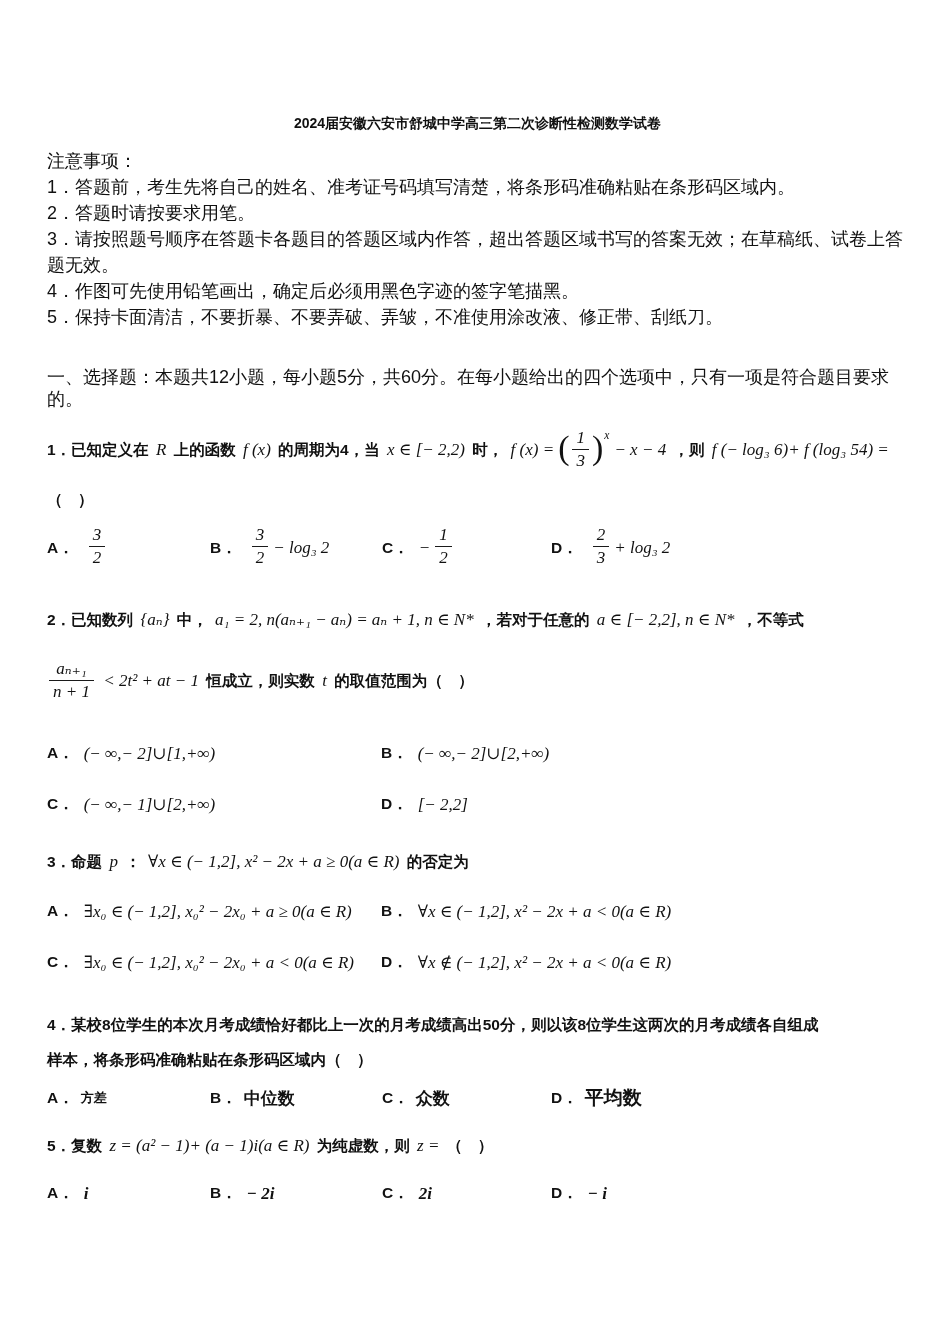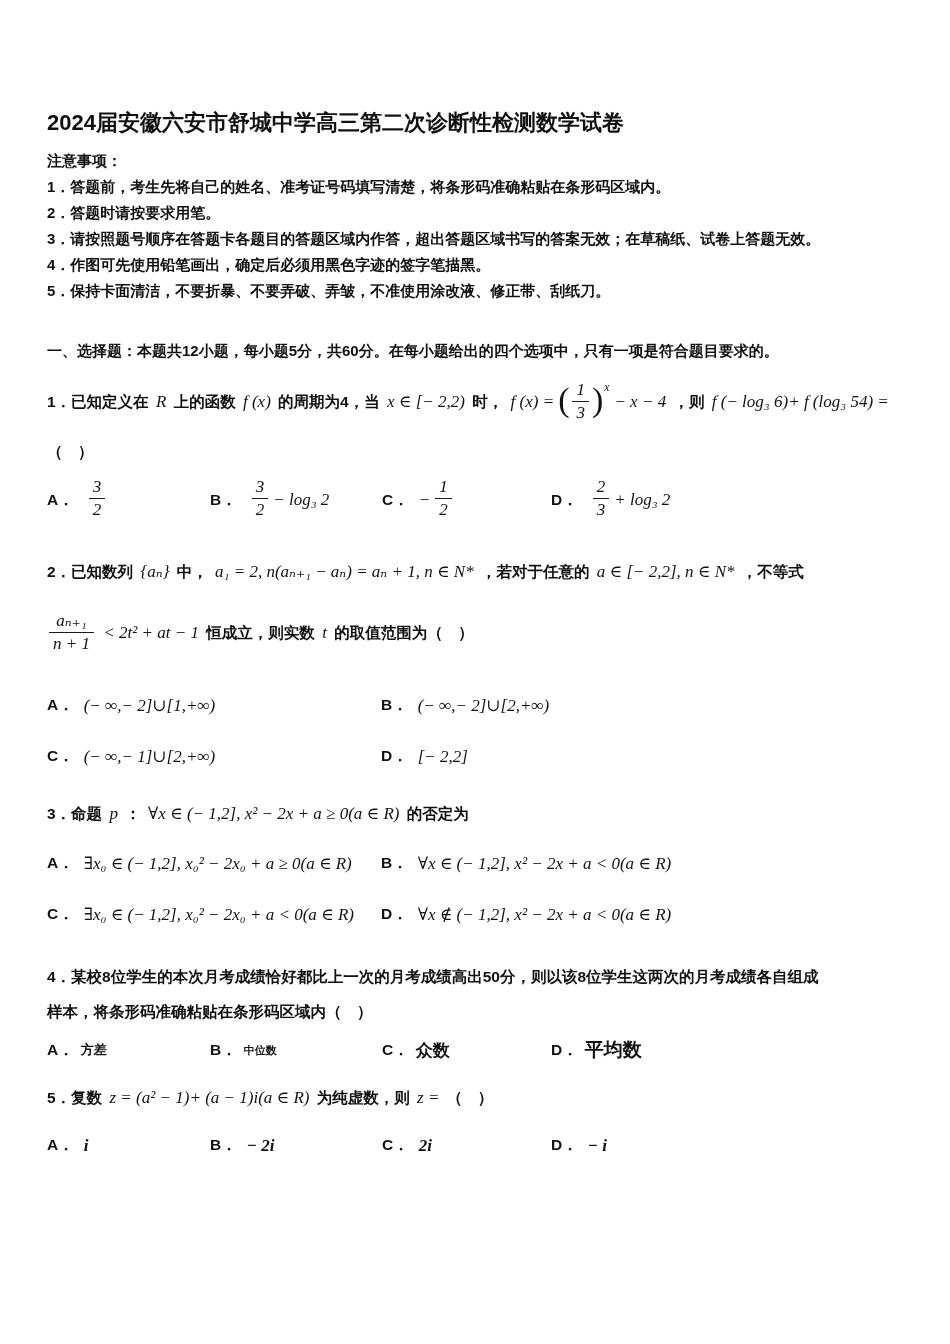--- a/index.html
+++ b/index.html
@@ -2,24 +2,24 @@
 <html><head>
 <meta charset="utf-8">
 <style>
   html,body{margin:0;padding:0;}
   body{
     width:950px;height:1344px;background:#ffffff;color:#111;
     font-family:"Liberation Sans",sans-serif;overflow:hidden;
   }
   .page{padding:0 42px 0 47px;}
   .title{
-    margin:108px 0 0;font-size:22px;font-weight:700;
+    margin:108px 0 0;text-align:center;font-size:14px;font-weight:700;
     line-height:30px;
   }
-  .cnline{font-size:15px;font-weight:700;line-height:26px;}
+  .cnline{font-size:18px;font-weight:400;line-height:26px;}
   .notice-h{margin-top:10px;}
   .section-h{margin-top:36px;line-height:22px;}
   .qline{font-size:15.5px;margin-top:0;}
   .cn{font-weight:700;}
   .math{
     font-family:"Liberation Serif","DejaVu Serif",serif;font-style:italic;
     font-size:17px;font-weight:400;margin:0 3px;white-space:nowrap;
   }
   .frac{
     display:inline-block;vertical-align:middle;text-align:center;
@@ -200,21 +200,21 @@
     <span class="cn">4．某校8位学生的本次月考成绩恰好都比上一次的月考成绩高出50分，则以该8位学生这两次的月考成绩各自组成</span><br>
     <span class="cn">样本，将条形码准确粘贴在条形码区域内（　）</span>
   </div>
   <div class="opt4" id="q4-opts">
     <div class="col">
       <span class="olabel">A．</span>
       <span class="cn" style="font-size:13px;">方差</span>
     </div>
     <div class="col">
       <span class="olabel">B．</span>
-      <span class="cn" style="font-size:11px;">中位数</span>
+      <span class="cn" style="font-size:17px;">中位数</span>
     </div>
     <div class="col">
       <span class="olabel">C．</span>
       <span class="cn" style="font-size:17px;">众数</span>
     </div>
     <div class="col">
       <span class="olabel">D．</span>
       <span class="cn" style="font-size:19px;">平均数</span>
     </div>
   </div>

